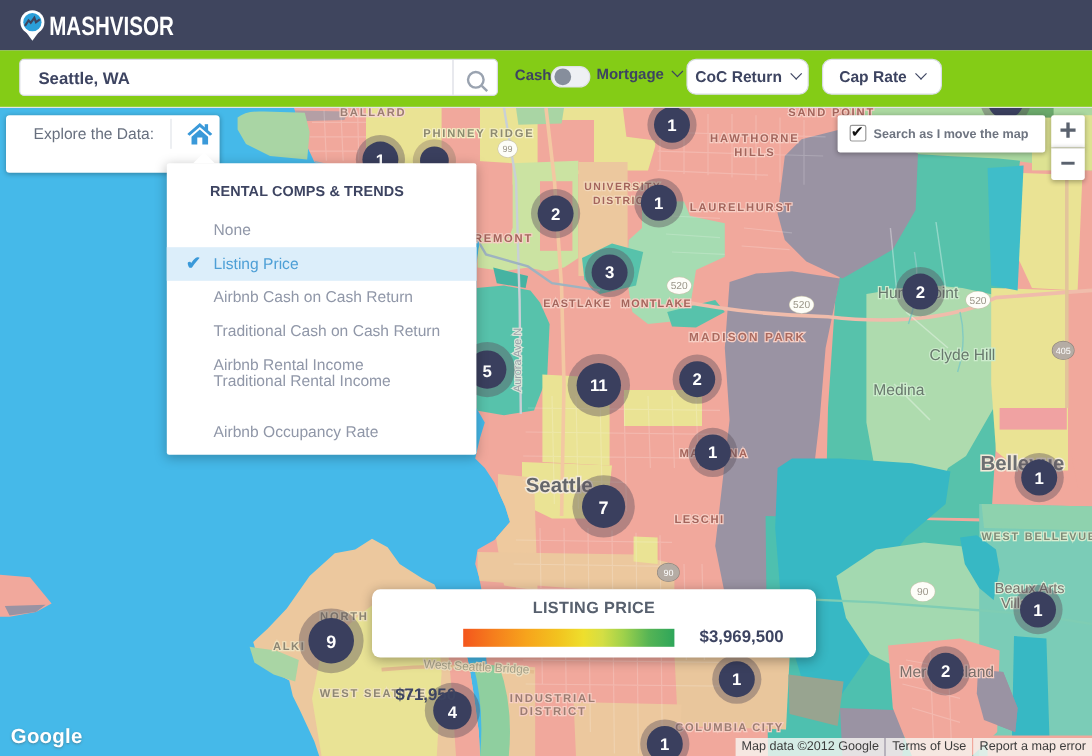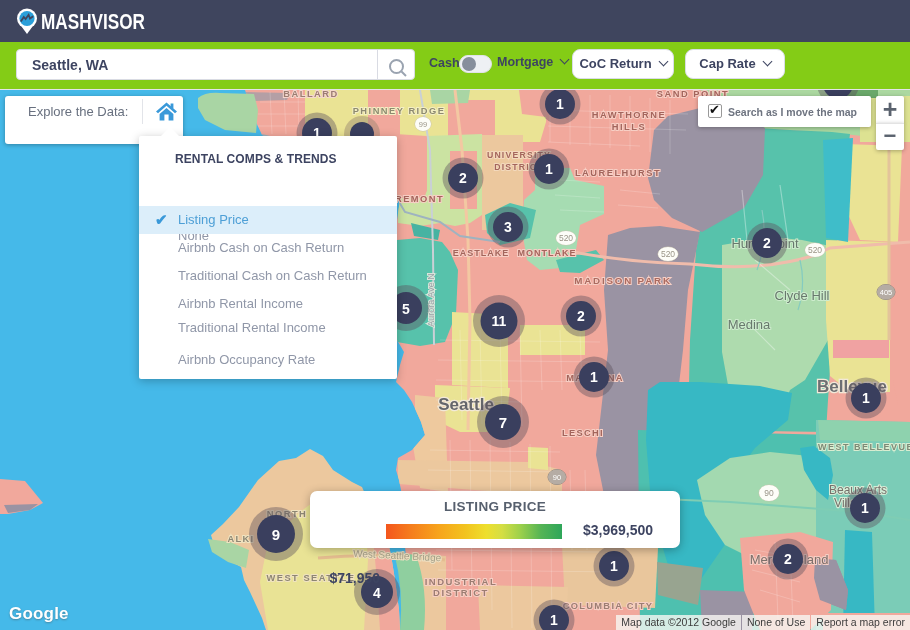--- a/index.html
+++ b/index.html
@@ -348,35 +348,35 @@
     <div class="dv"></div>
     <svg style="position:absolute;left:151px;top:6px" width="21" height="19" viewBox="0 0 21 19">
       <path d="M10.5 0.5 L21 9.6 L19 11.2 L10.5 3.8 L2 11.2 L0 9.6 Z" fill="#3a99d9"></path>
       <path d="M3.6 11.9 L10.5 5.9 L17.4 11.9 L17.4 18.5 L12.6 18.5 L12.6 12.5 L8.4 12.5 L8.4 18.5 L3.6 18.5 Z" fill="#3a99d9"></path>
       <rect x="14.6" y="1.5" width="2.8" height="5" fill="#3a99d9"></rect>
     </svg>
   </div>
   <div id="panel">
     <div class="tri"></div>
     <div class="ttl">RENTAL COMPS &amp; TRENDS</div>
-    <div class="it" style="top:42px;margin-top:44px;">None</div>
+    <div class="it" style="top:42px;">None</div>
     <div class="it sel" style="top:70px;"><span class="chk">✔</span>Listing Price</div>
     <div class="it" style="top:98px;">Airbnb Cash on Cash Return</div>
     <div class="it" style="top:126px;">Traditional Cash on Cash Return</div>
     <div class="it" style="top:154px;">Airbnb Rental Income</div>
-    <div class="it" style="top:178px;">Traditional Rental Income</div>
+    <div class="it" style="top:168px;">Traditional Rental Income</div>
     <div class="it" style="top:210px;">Airbnb Occupancy Rate</div>
   </div>
   <div id="movebox">
     <div class="cb"></div>
     <div class="lbl">Search as I move the map</div>
   </div>
   <div class="zbtn" id="zplus">+</div>
   <div class="zbtn" id="zminus">−</div>
   <div id="legend">
     <div class="ttl">LISTING PRICE</div>
     <div class="bar"></div>
     <div class="lo">$71,950</div>
     <div class="hi">$3,969,500</div>
   </div>
   <div id="gfooter">Google</div>
-  <div id="attr"><span>Map data ©2012 Google</span><span>None of Use</span><span>Report a map error</span></div>
+  <div id="attr"><span>Map data ©2012 Google</span><span>Terms of Use</span><span>Report a map error</span></div>
 </div>
 
 </body></html>

